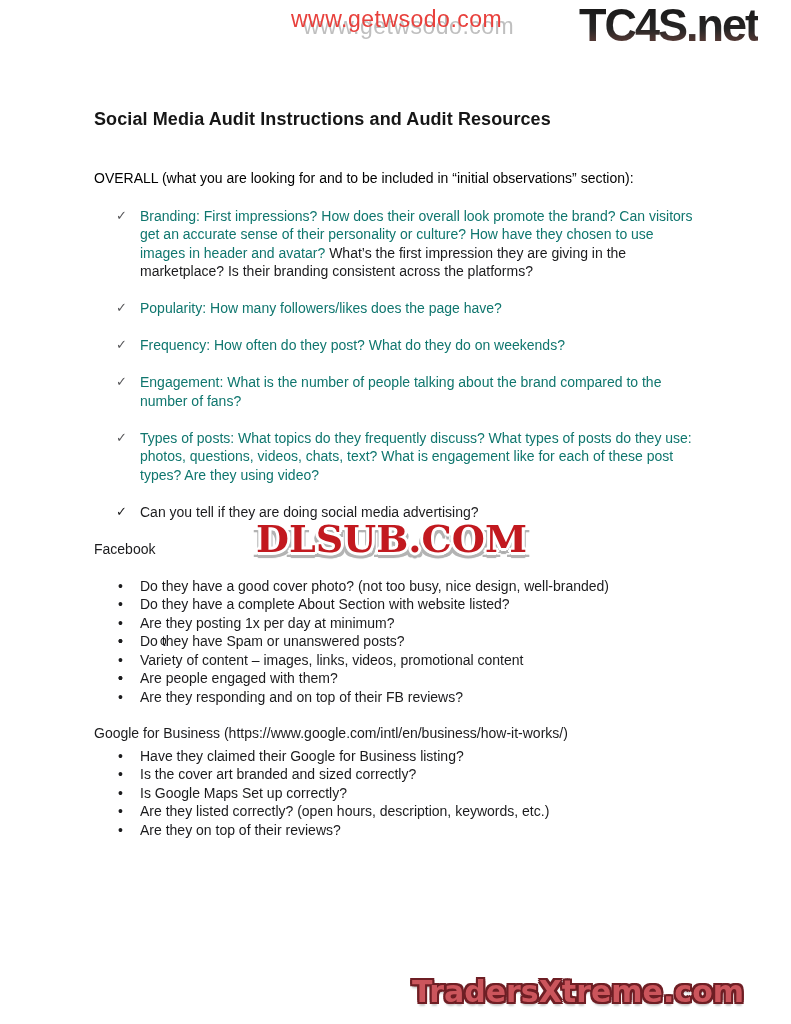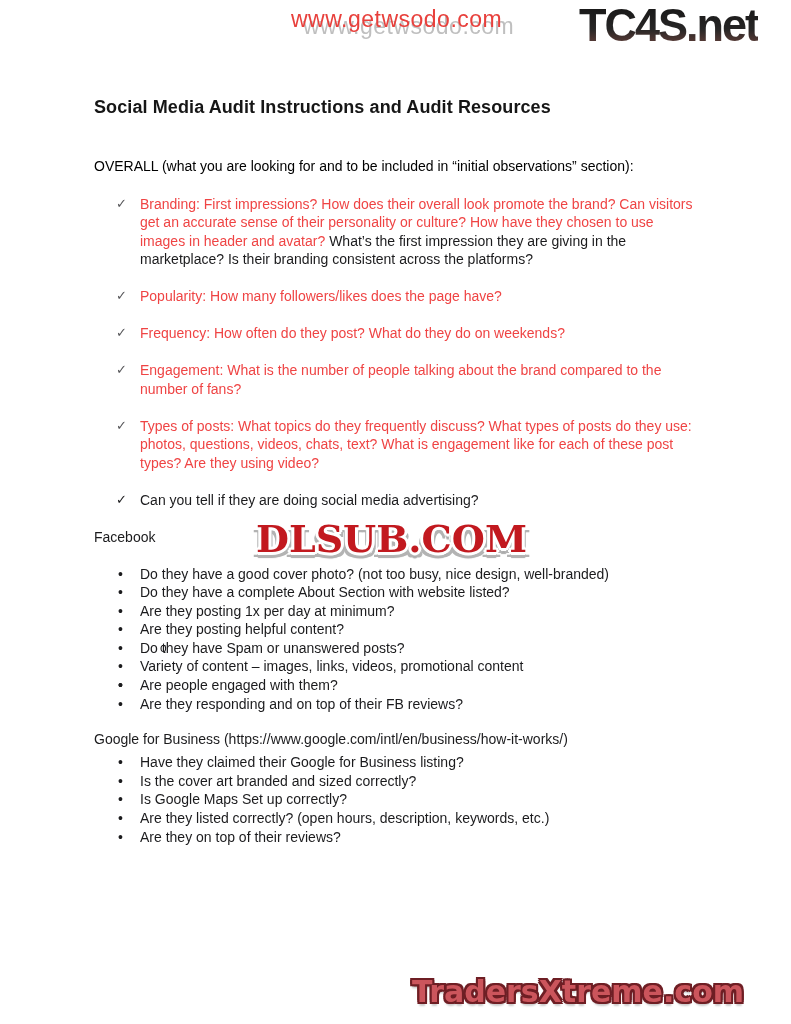--- a/index.html
+++ b/index.html
@@ -21,33 +21,33 @@
     font-size:45px;font-weight:bold;letter-spacing:-2px;white-space:nowrap;
     font-family:"Liberation Sans",sans-serif;
     background:linear-gradient(180deg,#141414 0%,#262525 55%,#7a4a42 100%);
     -webkit-background-clip:text;background-clip:text;
     color:transparent;-webkit-text-fill-color:transparent;
     transform:scaleY(1.02);
   }
   
   .content{position:absolute;left:94px;top:97px;width:622px;color:#1b1b1d;}
   .doc-title{
-    margin:0 0 39px 0;font-size:18px;line-height:21px;font-weight:bold;color:#161616;
+    margin:12px 0 39px 0;font-size:18px;line-height:21px;font-weight:bold;color:#161616;
     letter-spacing:0.1px;
   }
   .overall-heading{
     margin:0 0 19px 0;font-size:14px;line-height:19px;color:#000000;font-weight:normal;
   }
   .body-text{font-size:14px;line-height:18.5px;}
   
   .check-item{position:relative;padding-left:46px;margin-bottom:18.5px;width:562px;}
   .check-item .marker{
     position:absolute;left:22px;top:0;color:#57575a;font-size:13px;line-height:18.5px;
   }
-  .check-item .txt-gray{color:#ef4444;}
+  .check-item .txt-gray{color:#0f766e;}
   .check-item .txt-black{color:#1b1b1d;}
   .check-item.black-item .marker{color:#1b1b1d;}
   
   .section-heading{font-size:14px;line-height:19px;color:#1b1b1d;font-weight:normal;margin:0;}
   .fb-heading{margin:19px 0 17.5px 0;}
   .g-heading{margin:17px 0 4px 0;}
   
   .bullet-row{position:relative;padding-left:46px;font-size:14px;line-height:18.6px;color:#1b1b1d;}
   .bullet-row .marker{position:absolute;left:24px;top:0;font-size:14px;line-height:18.6px;}
   .bullet-row.sub{padding-left:91px;}
@@ -134,21 +134,20 @@
       <div class="bullet-row">
         <span class="marker">•</span>
         <span>Do they have a complete About Section with website listed?</span>
       </div>
       <div class="bullet-row">
         <span class="marker">•</span>
         <span>Are they posting 1x per day at minimum?</span>
       </div>
       <div class="bullet-row">
         <span class="marker">•</span>
-        <span>Are they posting helpful content?</span>
       </div>
       <div class="bullet-row sub">
         <span class="marker">o</span>
       </div>
       <div class="bullet-row">
         <span class="marker">•</span>
         <span>Do they have Spam or unanswered posts?</span>
       </div>
       <div class="bullet-row">
         <span class="marker">•</span>

